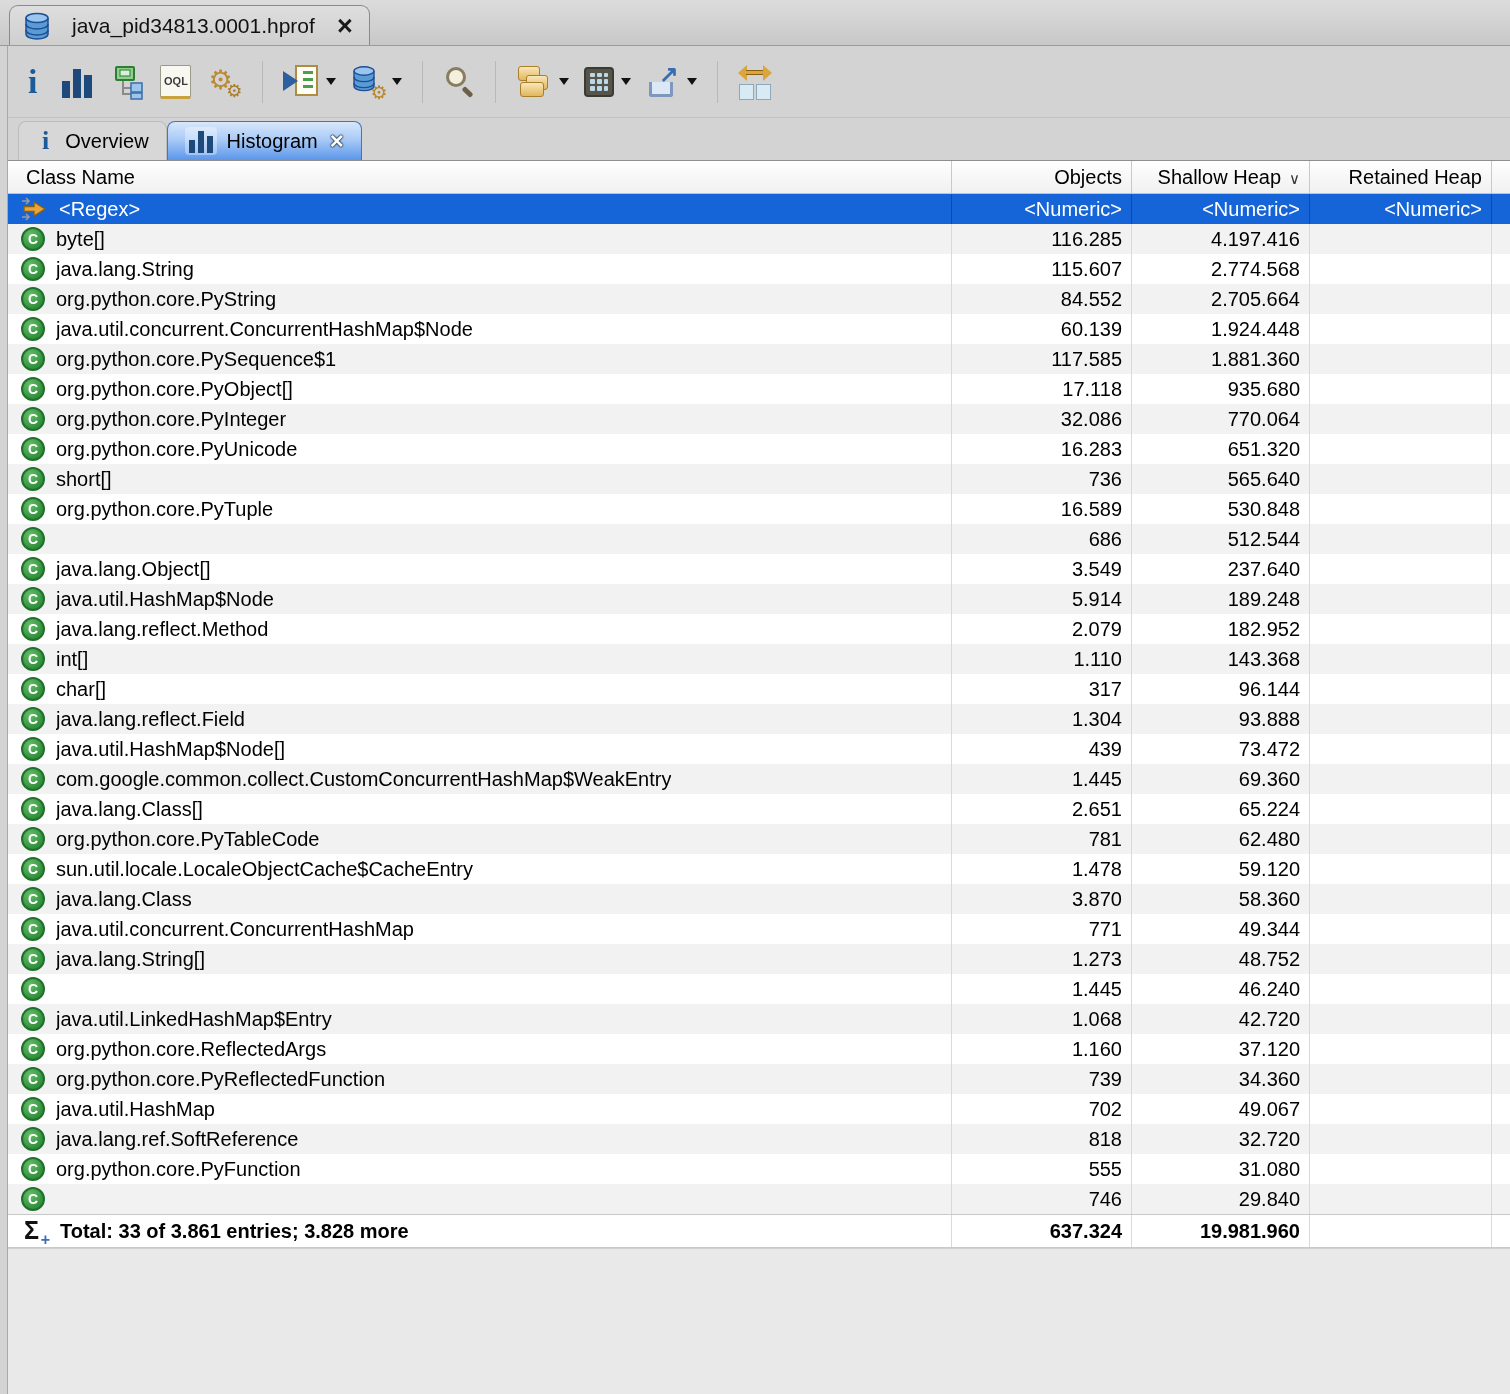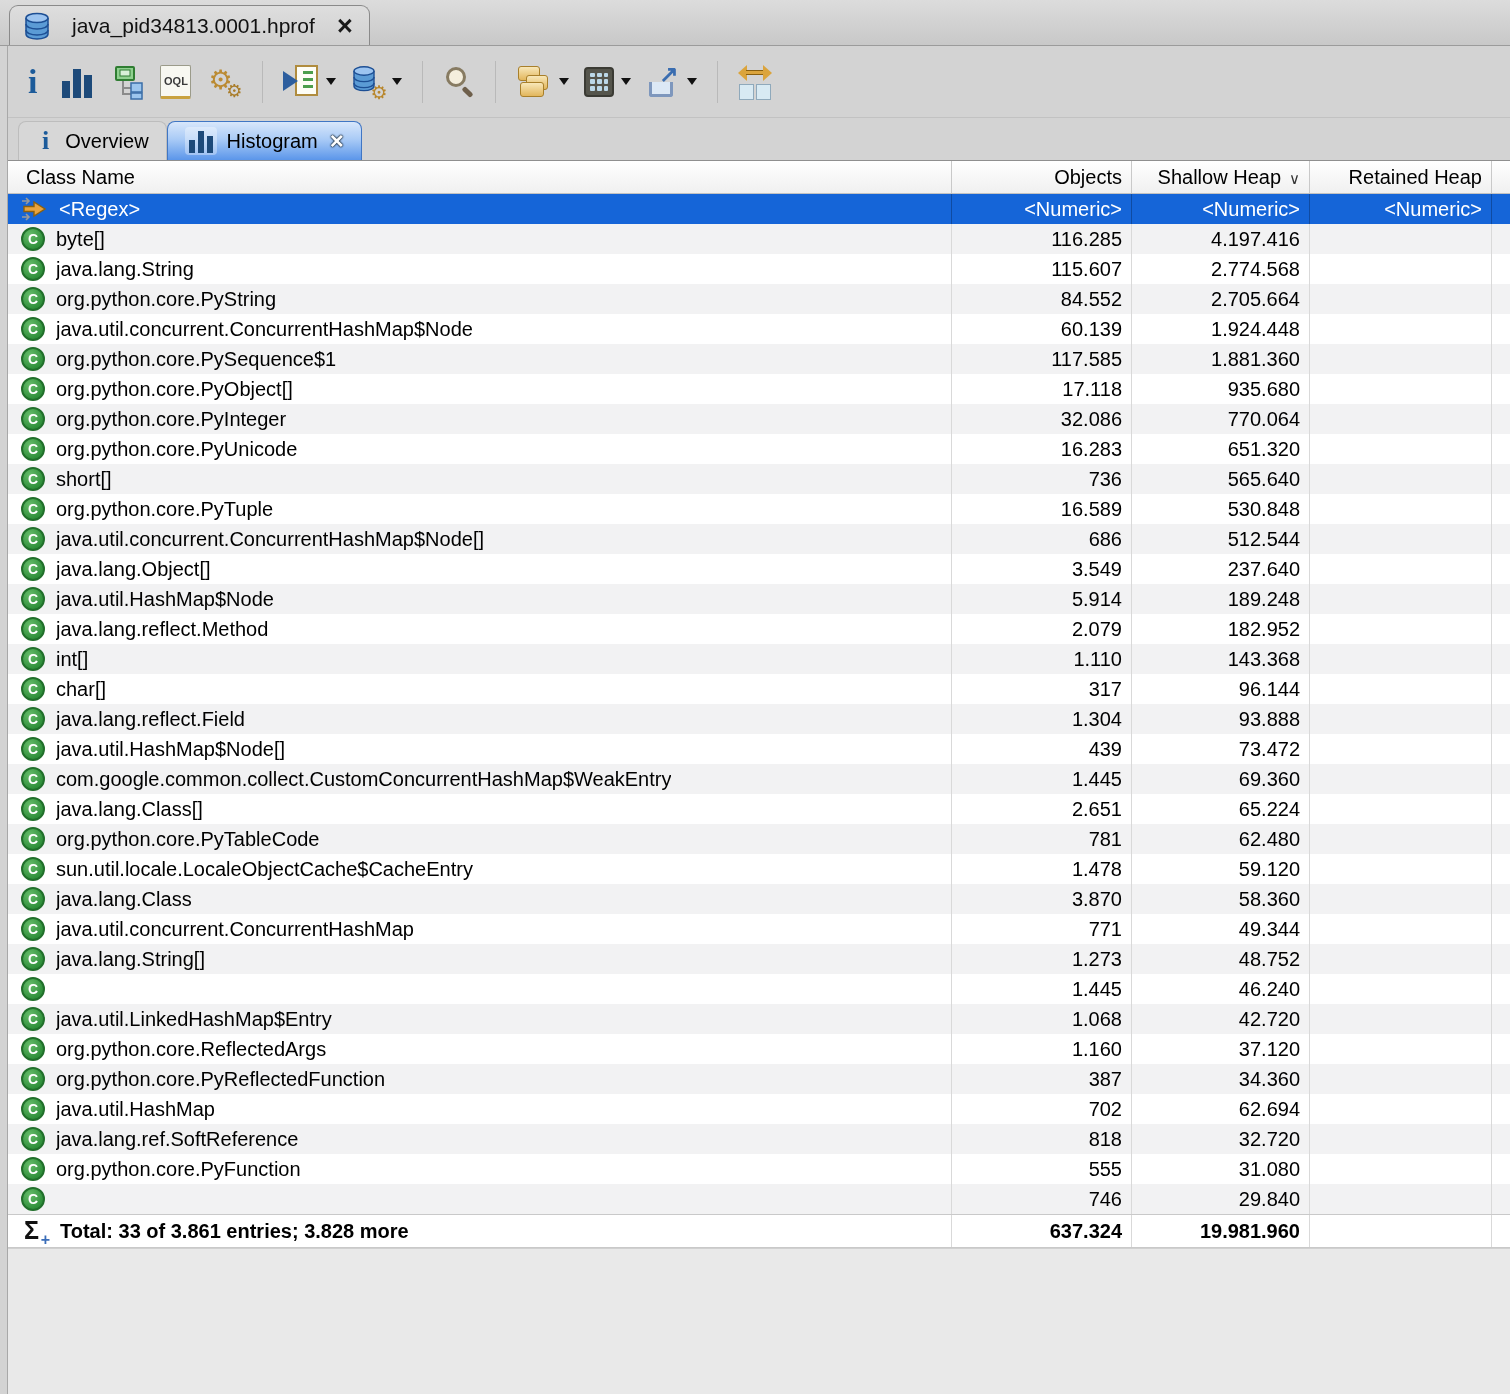--- a/index.html
+++ b/index.html
@@ -452,21 +452,20 @@
             <div class="clabel">org.python.core.PyTuple</div>
           </div>
           <div class="cell num">16.589</div>
           <div class="cell num">530.848</div>
           <div class="cell num"></div>
           <div class="cell fill"></div>
         </div>
         <div class="trow stripe">
           <div class="cell cname">
             <div class="cicon">C</div>
-            <div class="clabel">java.util.concurrent.ConcurrentHashMap$Node[]</div>
           </div>
           <div class="cell num">686</div>
           <div class="cell num">512.544</div>
           <div class="cell num"></div>
           <div class="cell fill"></div>
         </div>
         <div class="trow">
           <div class="cell cname">
             <div class="cicon">C</div>
             <div class="clabel">java.lang.Object[]</div>
@@ -633,32 +632,32 @@
           <div class="cell num">1.160</div>
           <div class="cell num">37.120</div>
           <div class="cell num"></div>
           <div class="cell fill"></div>
         </div>
         <div class="trow stripe">
           <div class="cell cname">
             <div class="cicon">C</div>
             <div class="clabel">org.python.core.PyReflectedFunction</div>
           </div>
-          <div class="cell num">387</div>
+          <div class="cell num">739</div>
           <div class="cell num">34.360</div>
           <div class="cell num"></div>
           <div class="cell fill"></div>
         </div>
         <div class="trow">
           <div class="cell cname">
             <div class="cicon">C</div>
             <div class="clabel">java.util.HashMap</div>
           </div>
           <div class="cell num">702</div>
-          <div class="cell num">62.694</div>
+          <div class="cell num">49.067</div>
           <div class="cell num"></div>
           <div class="cell fill"></div>
         </div>
         <div class="trow stripe">
           <div class="cell cname">
             <div class="cicon">C</div>
             <div class="clabel">java.lang.ref.SoftReference</div>
           </div>
           <div class="cell num">818</div>
           <div class="cell num">32.720</div>

